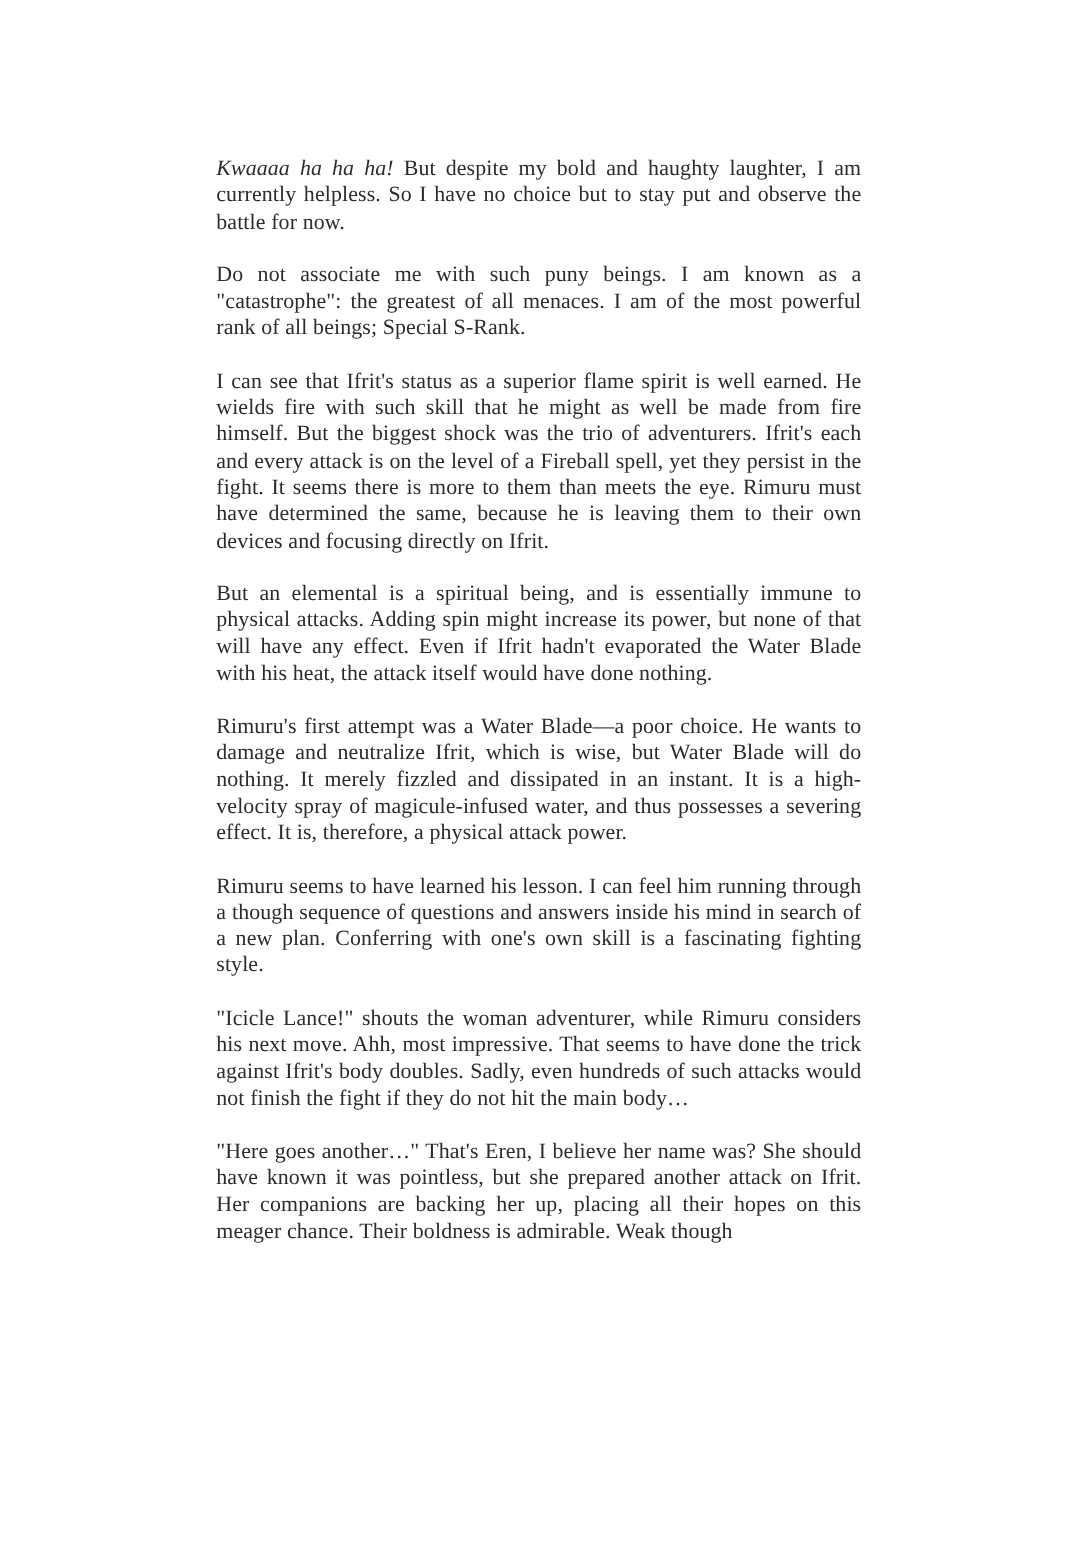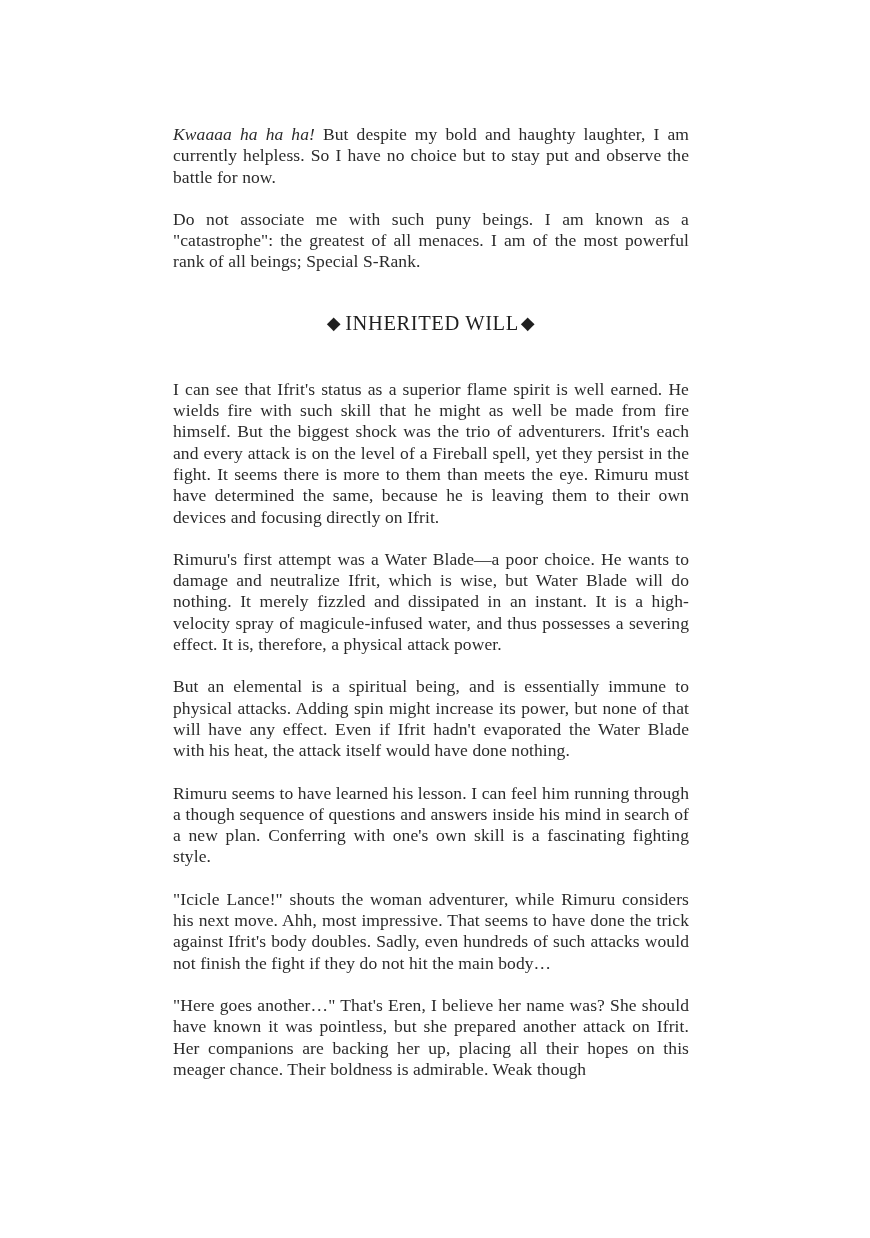--- a/index.html
+++ b/index.html
@@ -58,28 +58,27 @@
 </head>
 <body>
 
 <div class="page">
   <div class="text-block">
 
     <p><em>Kwaaaa ha ha ha!</em><span> But despite my bold and haughty laughter, I am currently helpless. So I have no choice but to stay put and observe the battle for now.</span></p>
 
     <p>Do not associate me with such puny beings. I am known as a "catastrophe": the greatest of all menaces. I am of the most powerful rank of all beings; Special S-Rank.</p>
 
-    <h1 class="chapter-heading"><span class="diamond diamond-left">◆</span><span>INHERITED WILL</span><span class="diamond diamond-right">◆</span></h1>
 
 
     <p>I can see that Ifrit's status as a superior flame spirit is well earned. He wields fire with such skill that he might as well be made from fire himself. But the biggest shock was the trio of adventurers. Ifrit's each and every attack is on the level of a Fireball spell, yet they persist in the fight. It seems there is more to them than meets the eye. Rimuru must have determined the same, because he is leaving them to their own devices and focusing directly on Ifrit.</p>
 
+    <p>But an elemental is a spiritual being, and is essentially immune to physical attacks. Adding spin might increase its power, but none of that will have any effect. Even if Ifrit hadn't evaporated the Water Blade with his heat, the attack itself would have done nothing.</p>
+
     <p>Rimuru's first attempt was a Water Blade—a poor choice. He wants to damage and neutralize Ifrit, which is wise, but Water Blade will do nothing. It merely fizzled and dissipated in an instant. It is a high-velocity spray of magicule-infused water, and thus possesses a severing effect. It is, therefore, a physical attack power.</p>
-
-    <p>But an elemental is a spiritual being, and is essentially immune to physical attacks. Adding spin might increase its power, but none of that will have any effect. Even if Ifrit hadn't evaporated the Water Blade with his heat, the attack itself would have done nothing.</p>
 
     <p>Rimuru seems to have learned his lesson. I can feel him running through a though sequence of questions and answers inside his mind in search of a new plan. Conferring with one's own skill is a fascinating fighting style.</p>
 
     <p>"Icicle Lance!" shouts the woman adventurer, while Rimuru considers his next move. Ahh, most impressive. That seems to have done the trick against Ifrit's body doubles. Sadly, even hundreds of such attacks would not finish the fight if they do not hit the main body…</p>
 
     <p>"Here goes another…" That's Eren, I believe her name was? She should have known it was pointless, but she prepared another attack on Ifrit. Her companions are backing her up, placing all their hopes on this meager chance. Their boldness is admirable. Weak though</p>
 
   </div>
 </div>
 

